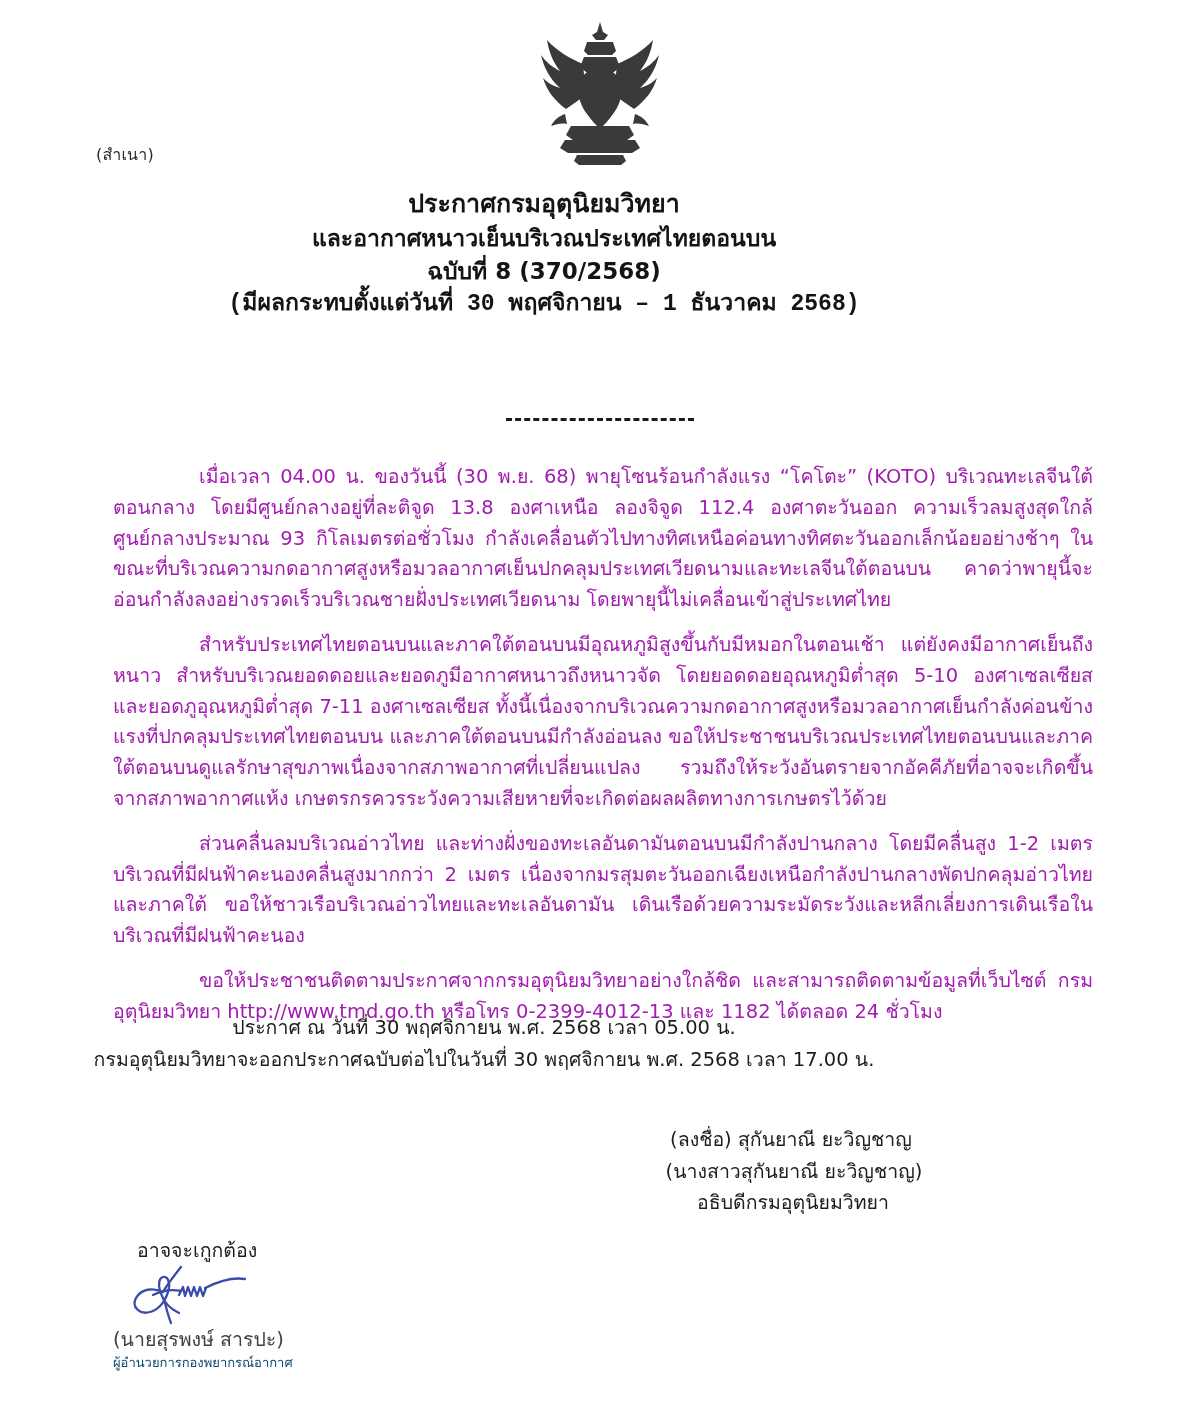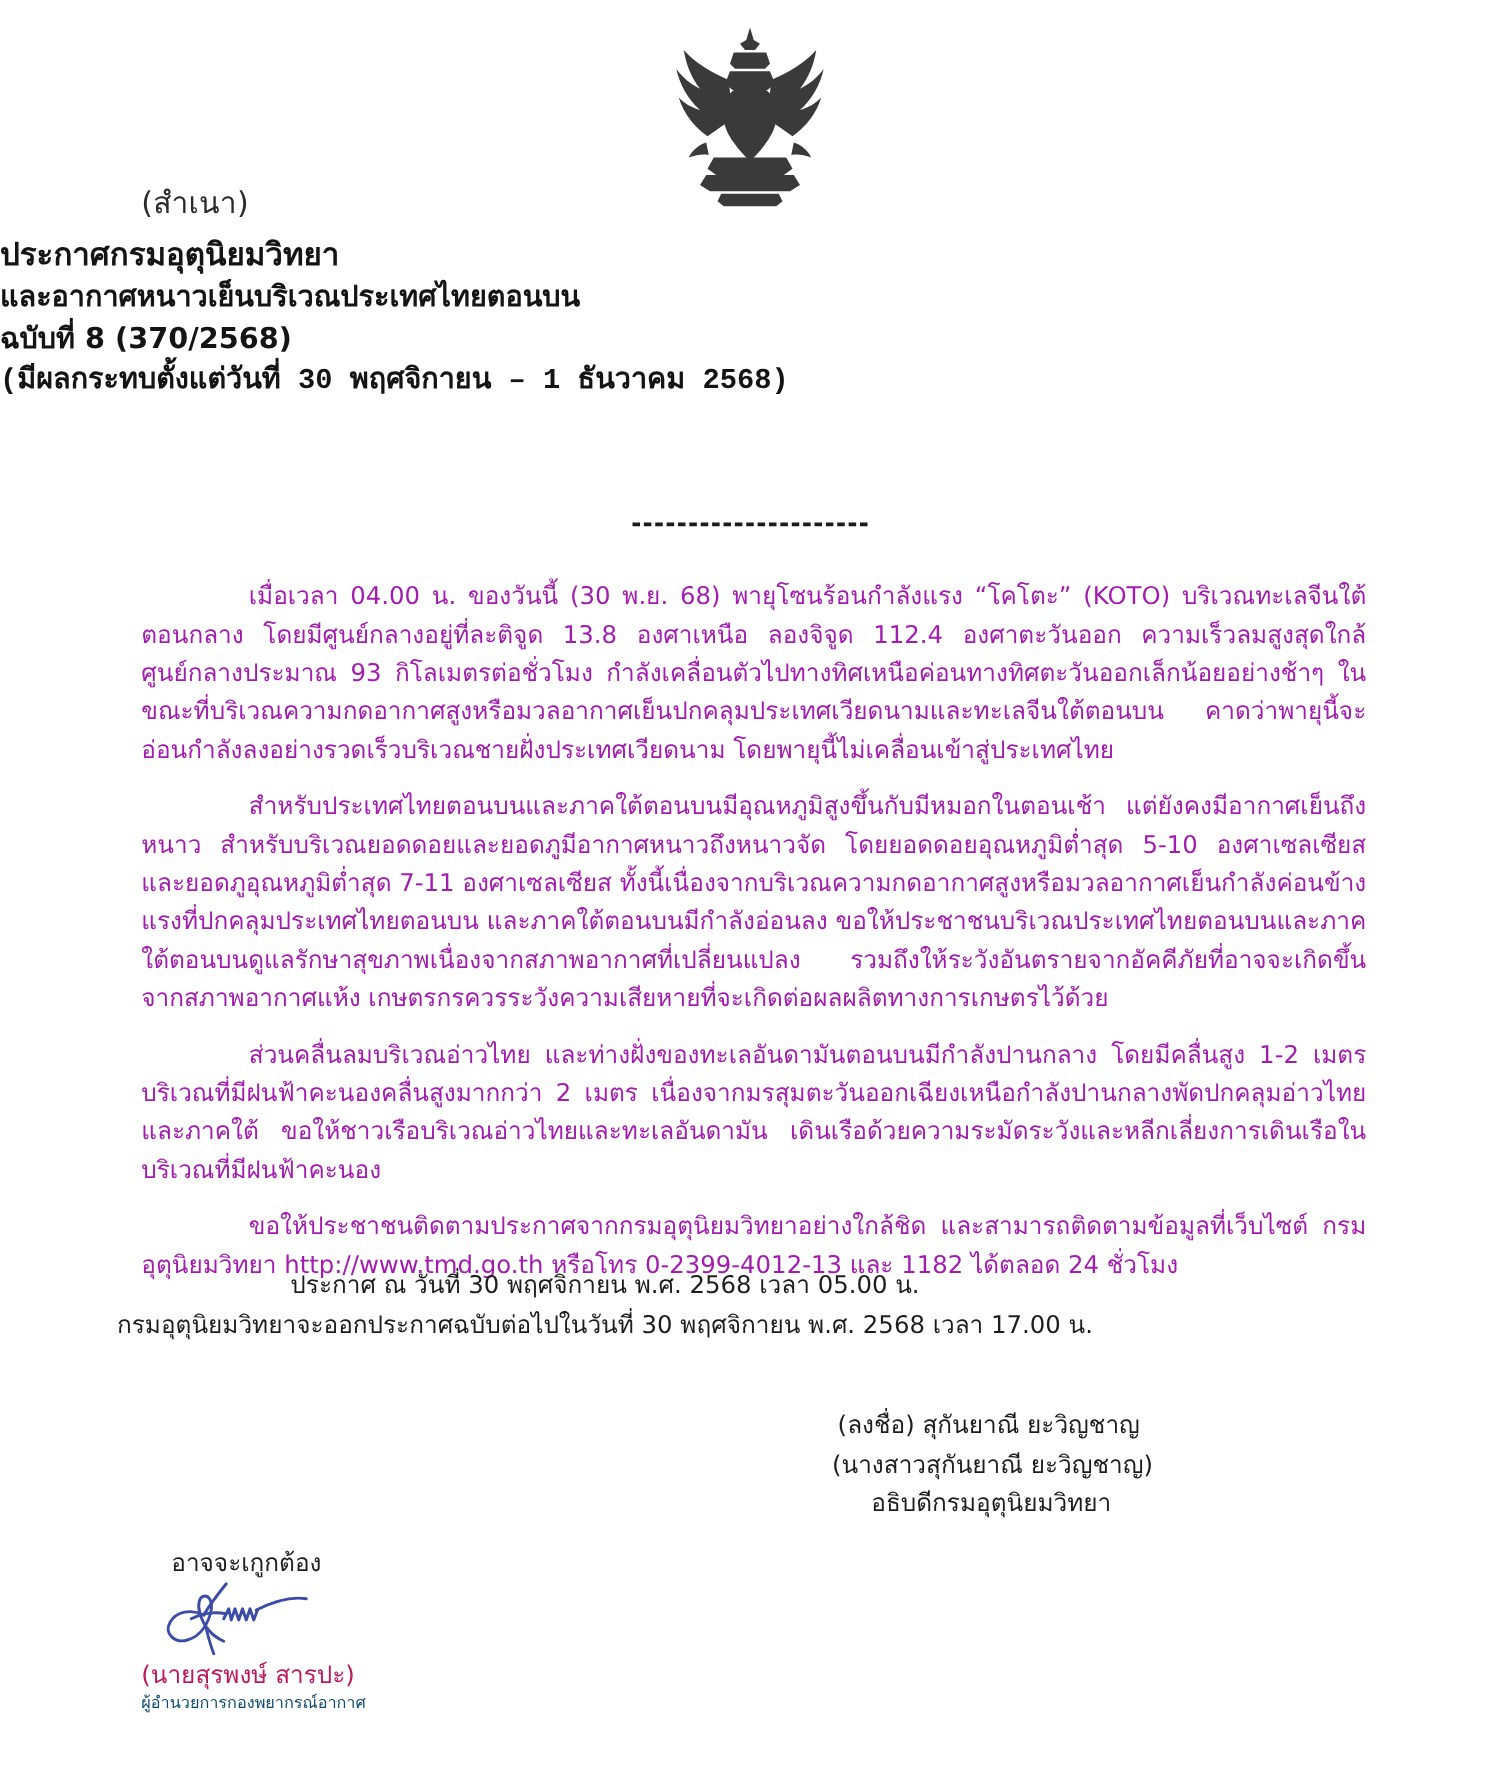--- a/index.html
+++ b/index.html
@@ -37,34 +37,34 @@
   }
   .emblem {
     width: 130px;
     height: 150px;
     display: block;
   }
 
   
   .copy-mark {
     position: absolute;
-    left: 113px;
+    left: 96px;
     top: 142px;
-    font-size: 24px;
+    font-size: 16px;
     color: #2a2a2a;
     letter-spacing: 0.2px;
   }
 
   
   .title-block {
     position: absolute;
     top: 186px;
     left: 0;
     width: 1088px;
-    text-align: left;
+    text-align: center;
   }
   .title-line {
     font-weight: bold;
     color: #141414;
     line-height: 1.44;
   }
   .t1 { font-size: 25px; }
   .t2 { font-size: 23px; }
   .t3 { font-size: 23px; }
   .t4 { font-size: 23px; }
@@ -147,21 +147,21 @@
     line-height: 1.3;
   }
   .ink-wrap {
     height: 62px;
     margin-top: 2px;
     margin-left: 10px;
   }
   .ink { display: block; }
   .certify-name {
     font-size: 19.5px;
-    color: #be185d;
+    color: #404040;
     line-height: 1.35;
   }
   .certify-role {
     font-size: 13px;
     color: #0c4a6e;
     line-height: 1.35;
   }
 </style>
 </head>
 <body>

